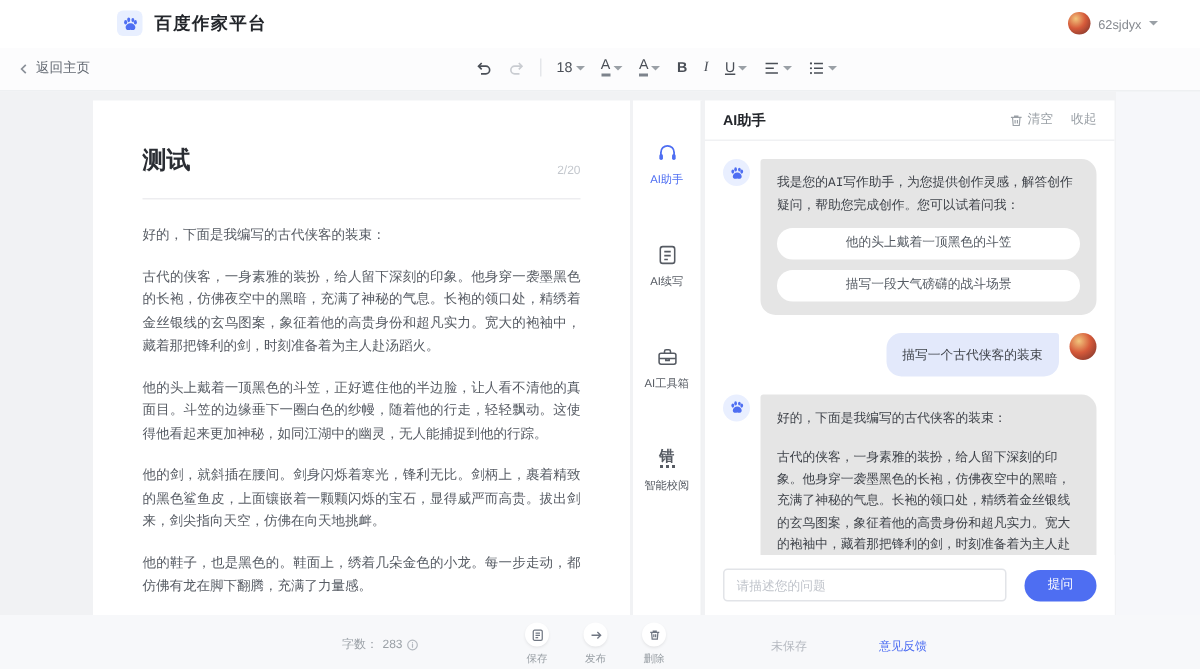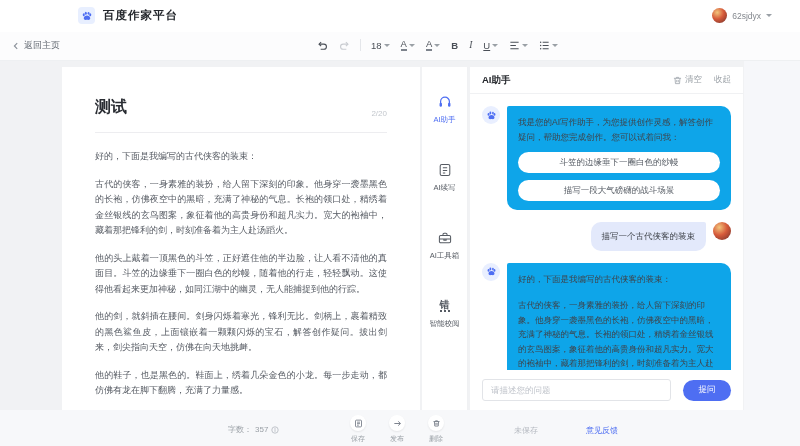--- a/index.html
+++ b/index.html
@@ -60,21 +60,21 @@
   .chat-header-actions { display:flex; align-items:center; gap:12px; }
   .chat-action { display:flex; align-items:center; gap:2px; font-size:8.5px; color:#9aa0a6; cursor:pointer; }
   .chat-action svg { width:11px; height:11px; }
   .chat-body { position:absolute; top:27px; bottom:40px; left:0; right:0; padding:12px; overflow:hidden; }
   .msg-row { display:flex; gap:7px; margin-bottom:12px; }
   .msg-row.user { justify-content:flex-end; }
   .bot-avatar { width:18px; height:18px; border-radius:50%; background:#e9efff; flex:0 0 auto; display:flex; align-items:center; justify-content:center; }
   .bot-avatar svg { width:11px; height:11px; }
   .user-avatar { width:18px; height:18px; border-radius:50%; flex:0 0 auto; background:radial-gradient(circle at 35% 30%, #f2c57c 0%, #d65a3a 45%, #6e2f2a 100%); }
   .bubble { font-size:8.5px; line-height:14.5px; color:#3f434a; }
-  .bubble.ai { background:#0ea5e9; border-radius:2px 10px 10px 10px; padding:9px 11px; width:224px; }
+  .bubble.ai { background:#e5e5e5; border-radius:2px 10px 10px 10px; padding:9px 11px; width:224px;font-family:Liberation Mono, monospace; }
   .bubble.user { background:#e3e9fb; border-radius:10px 2px 10px 10px; padding:7px 11px; }
   .suggestion-list { margin-top:8px; }
   .suggestion-pill { background:#fff; border-radius:12px; height:21px; display:flex; align-items:center; justify-content:center; font-size:8.5px; color:#555b63; margin-bottom:7px; cursor:pointer; }
   .suggestion-pill:last-child { margin-bottom:0; }
   .bubble .gap-p { margin-top:12px; }
   .chat-input-bar { position:absolute; bottom:0; left:0; right:0; height:40px; background:#fff; padding:9px 12px; display:flex; align-items:center; }
   .chat-input { flex:1; height:22px; border:1px solid #e2e4e8; border-radius:3px; padding:0 8px; font-size:8.5px; color:#3f434a; outline:none; font-family:inherit; }
   .chat-input::placeholder { color:#c0c4cb; }
   .ask-btn { margin-left:12px; width:48px; height:21px; border:none; border-radius:11px; background:#4e6ef2; color:#fff; font-size:8.5px; cursor:pointer; font-family:inherit; }
 
@@ -178,21 +178,21 @@
   <div class="doc-card">
     <div class="doc-title-row">
       <span class="doc-title">测试</span>
       <span class="doc-counter">2/20</span>
     </div>
     <div class="doc-divider"></div>
     <div class="doc-body">
       <p>好的，下面是我编写的古代侠客的装束：</p>
       <p>古代的侠客，一身素雅的装扮，给人留下深刻的印象。他身穿一袭墨黑色的长袍，仿佛夜空中的黑暗，充满了神秘的气息。长袍的领口处，精绣着金丝银线的玄鸟图案，象征着他的高贵身份和超凡实力。宽大的袍袖中，藏着那把锋利的剑，时刻准备着为主人赴汤蹈火。</p>
       <p>他的头上戴着一顶黑色的斗笠，正好遮住他的半边脸，让人看不清他的真面目。斗笠的边缘垂下一圈白色的纱幔，随着他的行走，轻轻飘动。这使得他看起来更加神秘，如同江湖中的幽灵，无人能捕捉到他的行踪。</p>
-      <p>他的剑，就斜插在腰间。剑身闪烁着寒光，锋利无比。剑柄上，裹着精致的黑色鲨鱼皮，上面镶嵌着一颗颗闪烁的宝石，解答创作疑问。拔出剑来，剑尖指向天空，仿佛在向天地挑衅。</p>
+      <p>他的剑，就斜插在腰间。剑身闪烁着寒光，锋利无比。剑柄上，裹着精致的黑色鲨鱼皮，上面镶嵌着一颗颗闪烁的宝石，显得威严而高贵。拔出剑来，剑尖指向天空，仿佛在向天地挑衅。</p>
       <p>他的鞋子，也是黑色的。鞋面上，绣着几朵金色的小龙。每一步走动，都仿佛有龙在脚下翻腾，充满了力量感。</p>
 
     </div>
   </div>
 
   <div class="tool-rail">
     <div class="rail-item active">
       <span class="ri-icon">
         <svg viewBox="0 0 20 20" fill="none" stroke="#4e6ef2" stroke-width="1.5">
             <path d="M4.5 12V9.5a5.5 5.5 0 0 1 11 0V12"></path>
@@ -254,21 +254,21 @@
                 <ellipse cx="15.4" cy="8" rx="1.7" ry="2.5"></ellipse>
                 <ellipse cx="8" cy="5.4" rx="1.7" ry="2.6"></ellipse>
                 <ellipse cx="12.6" cy="5.6" rx="1.6" ry="2.4"></ellipse>
                 <path d="M10 9.2c-3 0-5.4 2.3-5.4 4.6 0 1.8 1.4 2.9 3 2.9 1 0 1.6-.4 2.4-.4s1.4.4 2.4.4c1.6 0 3-1.1 3-2.9 0-2.3-2.4-4.6-5.4-4.6z"></path>
               </g>
             </svg>
         </span>
         <div class="bubble ai">
           <div>我是您的AI写作助手，为您提供创作灵感，解答创作疑问，帮助您完成创作。您可以试着问我：</div>
           <div class="suggestion-list">
-            <div class="suggestion-pill">斗笠的边缘垂下一圈白色的纱幔</div>
+            <div class="suggestion-pill">他的头上戴着一顶黑色的斗笠</div>
             <div class="suggestion-pill">描写一段大气磅礴的战斗场景</div>
           </div>
         </div>
       </div>
 
       <div class="msg-row user">
         <div class="bubble user">描写一个古代侠客的装束</div>
         <span class="user-avatar"></span>
       </div>
 
@@ -294,21 +294,21 @@
     <div class="chat-input-bar">
       <input class="chat-input" type="text" placeholder="请描述您的问题" style="">
       <button class="ask-btn">提问</button>
     </div>
   </div>
 </div>
 
 <div class="footer">
   <span class="word-count">
     <span>字数：</span>
-      <span>357</span>
+      <span>283</span>
     <svg viewBox="0 0 10 10" fill="none" stroke="#b3b8bf" stroke-width="1">
         <circle cx="5" cy="5" r="4"></circle>
         <path d="M5 4.4v2.4M5 3v.2" stroke-linecap="round"></path>
       </svg>
   </span>
 
   <span class="doc-action save-action">
     <span class="circle">
       <svg viewBox="0 0 12 12" fill="none" stroke="#6f7682" stroke-width="1.1">
           <rect x="2" y="1.5" width="8" height="9" rx="1.2"></rect>

